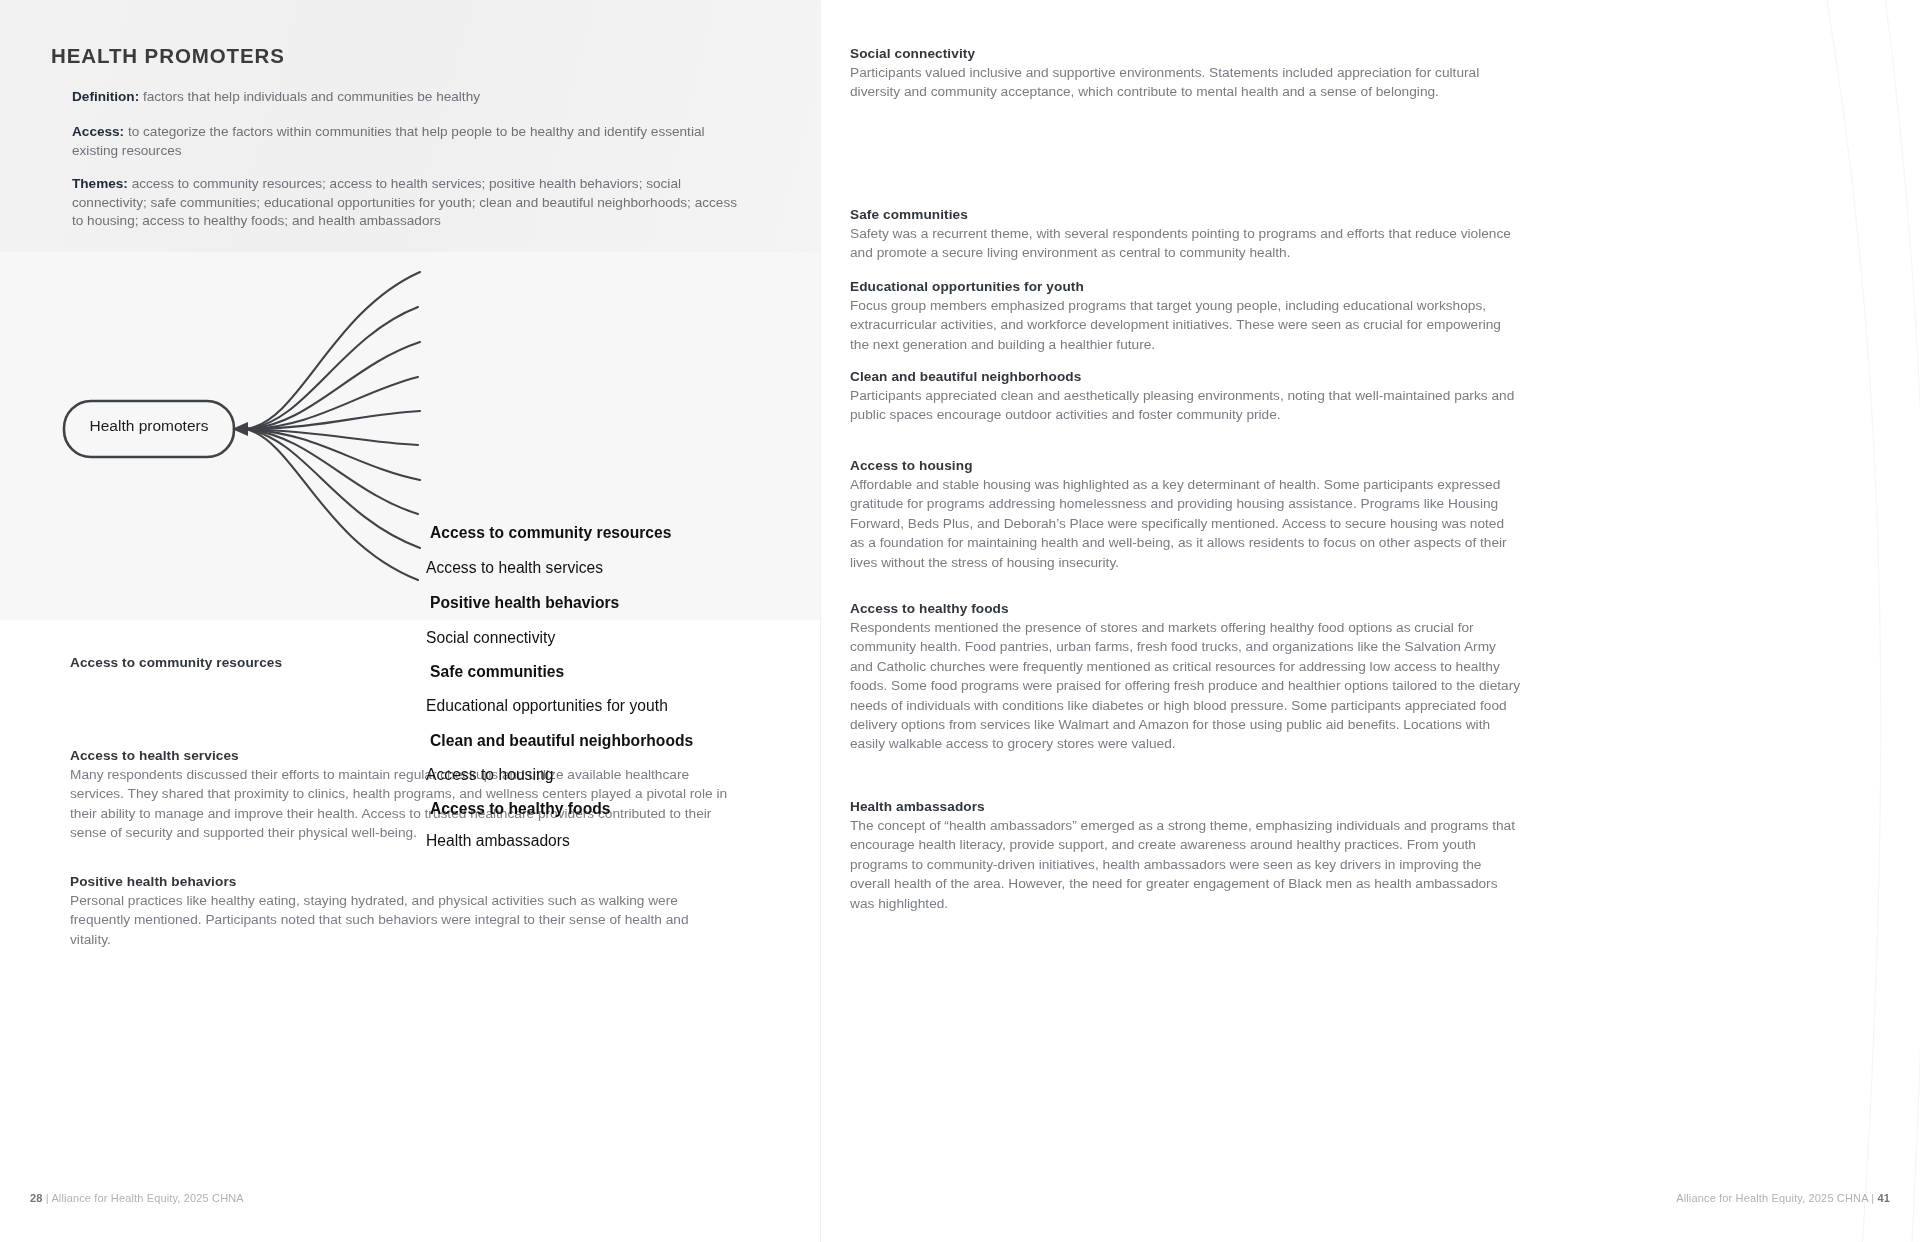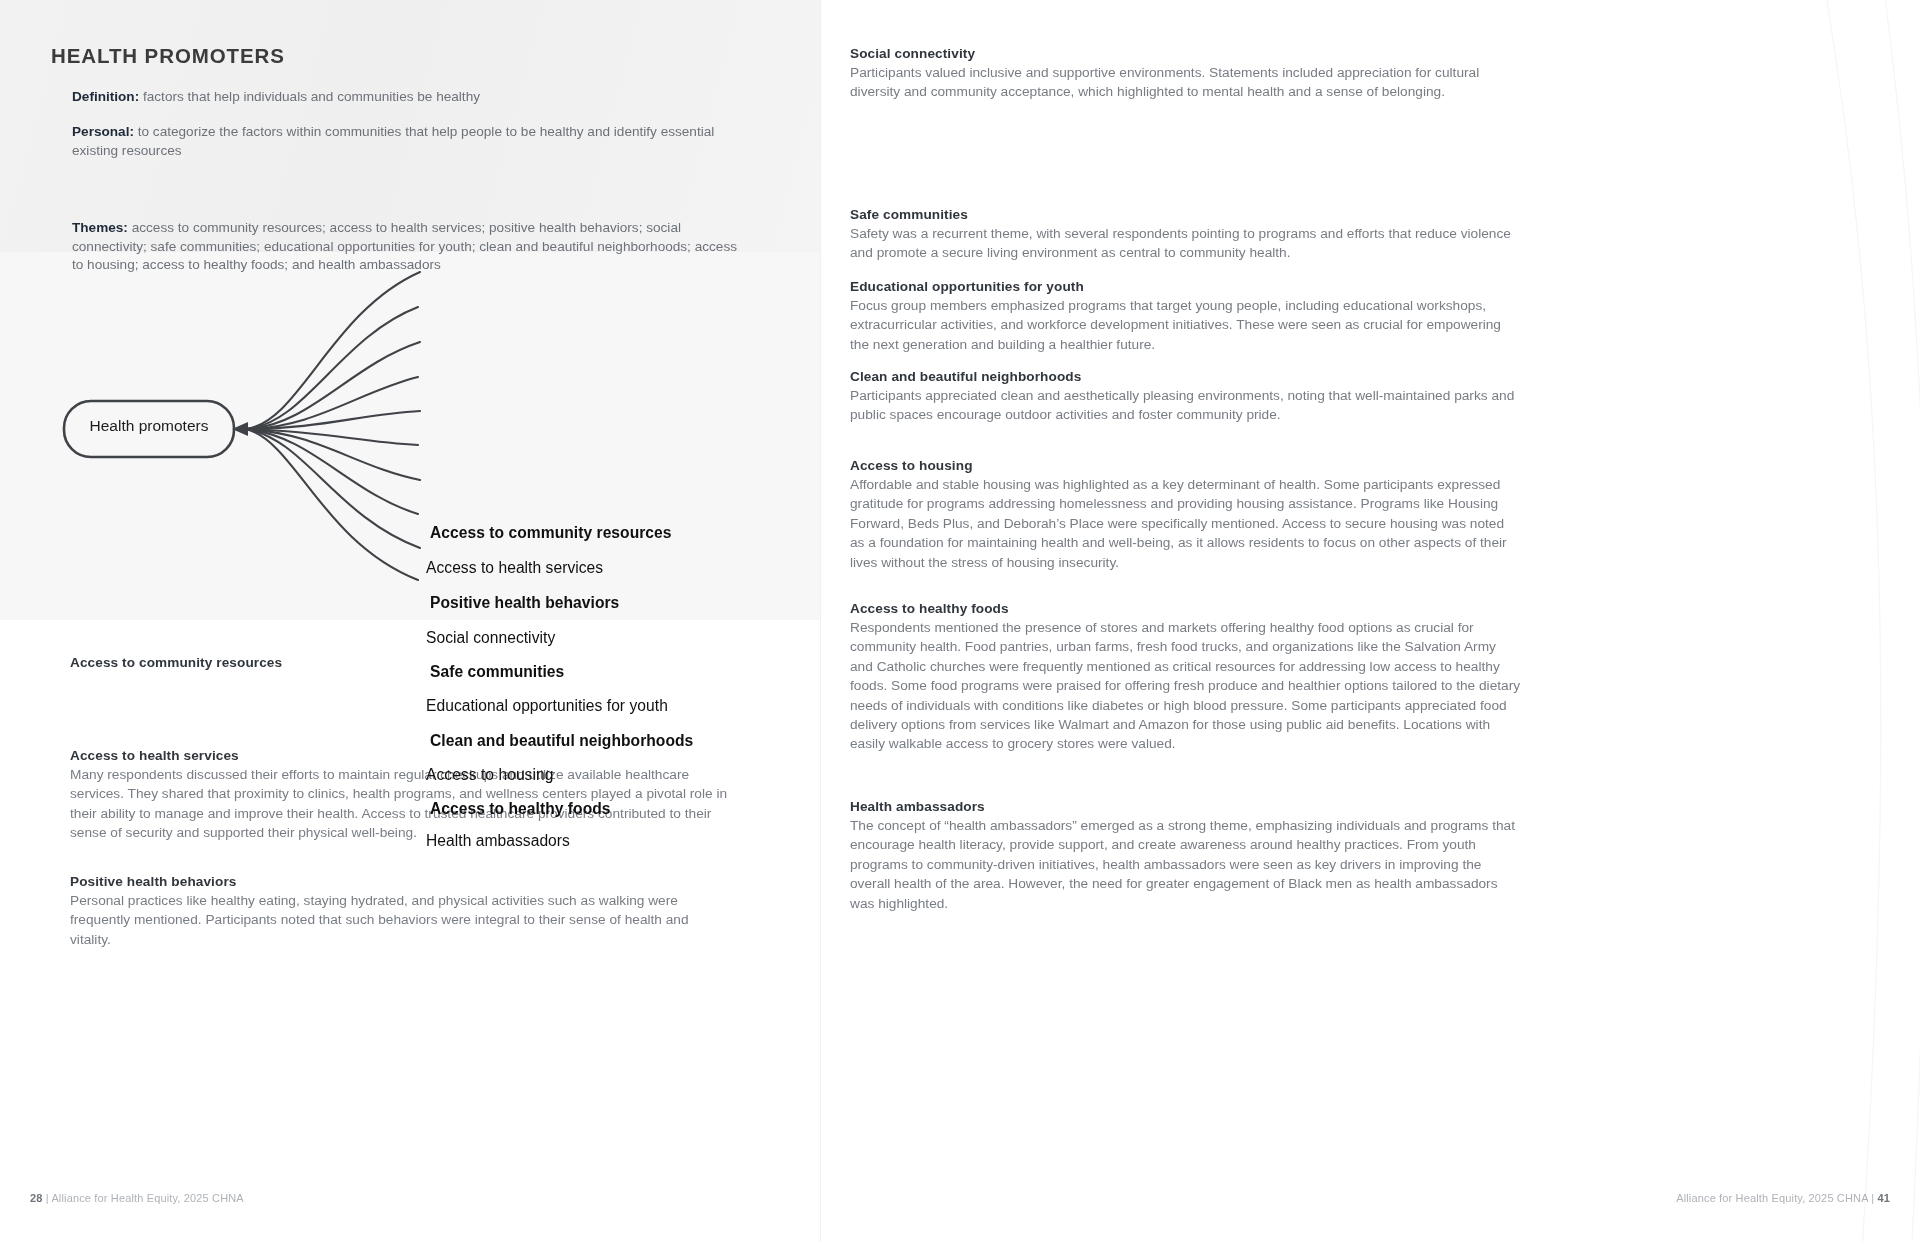--- a/index.html
+++ b/index.html
@@ -76,21 +76,21 @@
     font-size: 13.6px;
     line-height: 18.6px;
   }
   .meta-block b {
     color: #1e2a38;
     font-weight: bold;
     text-align: center;
   }
   .meta-definition { top: 88px; }
   .meta-purpose    { top: 123px; }
-  .meta-themes     { top: 175px; margin-top: 44px; }
+  .meta-themes     { top: 175px; }
 
   
   .mindmap {
     position: absolute;
     left: 0; top: 252px;
     width: 820px; height: 368px;
     z-index: 2;
   }
   .mm-svg { position: absolute; left: 0; top: 0; }
 
@@ -198,21 +198,21 @@
       </g>
     </svg>
 
     <div class="page-title">HEALTH PROMOTERS</div>
 
     <div class="meta-block meta-definition">
       <b>Definition:</b><span> factors that help individuals and communities be healthy</span>
     </div>
 
     <div class="meta-block meta-purpose">
-      <b>Personal:</b><span> to categorize the factors within communities that help people to be healthy and identify essential existing resources</span>
+      <b>Access:</b><span> to categorize the factors within communities that help people to be healthy and identify essential existing resources</span>
     </div>
 
     <div class="meta-block meta-themes">
       <b>Themes:</b><span> access to community resources; access to health services; positive health behaviors; social connectivity; safe communities; educational opportunities for youth; clean and beautiful neighborhoods; access to housing; access to healthy foods; and health ambassadors</span>
     </div>
 
     <div class="mindmap">
       <svg class="mm-svg" width="820" height="368" viewBox="0 0 820 368">
 
         <rect x="64" y="149" width="170" height="56" rx="27" ry="27" fill="#f7f7f8" stroke="#3f4246" stroke-width="2.6"></rect>
@@ -269,21 +269,21 @@
 
     <svg class="swoosh" viewBox="0 0 1100 1242" preserveAspectRatio="none">
       <g fill="none" stroke="#f4f4f4" stroke-width="1.2" opacity="0.9">
         <path d="M 1000 -40 C 1060 300, 1080 700, 1040 1280"></path>
         <path d="M 1060 -40 C 1110 320, 1120 720, 1090 1280"></path>
       </g>
     </svg>
 
     <div class="section right-col" style="top:46px;">
       <h3>Social connectivity</h3>
-      <p>Participants valued inclusive and supportive environments. Statements included appreciation for cultural diversity and community acceptance, which highlighted to mental health and a sense of belonging.</p>
+      <p>Participants valued inclusive and supportive environments. Statements included appreciation for cultural diversity and community acceptance, which contribute to mental health and a sense of belonging.</p>
     </div>
 
 
     <div class="section right-col" style="top:207px;">
       <h3>Safe communities</h3>
       <p>Safety was a recurrent theme, with several respondents pointing to programs and efforts that reduce violence and promote a secure living environment as central to community health.</p>
     </div>
 
     <div class="section right-col" style="top:279px;">
       <h3>Educational opportunities for youth</h3>

